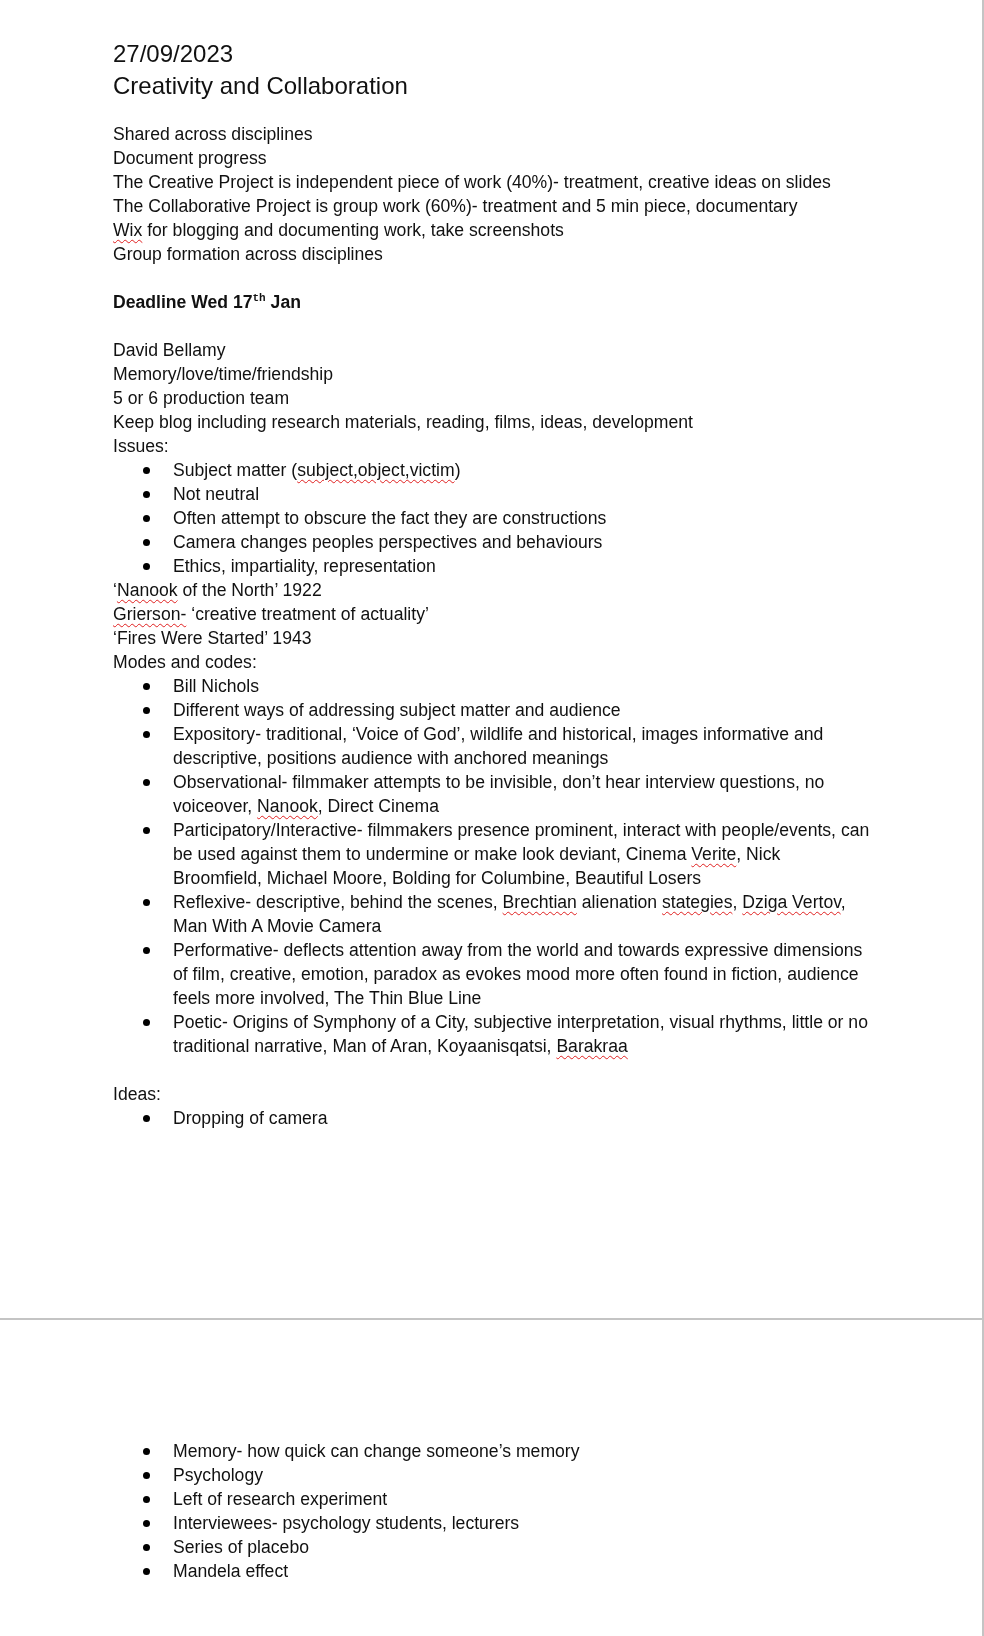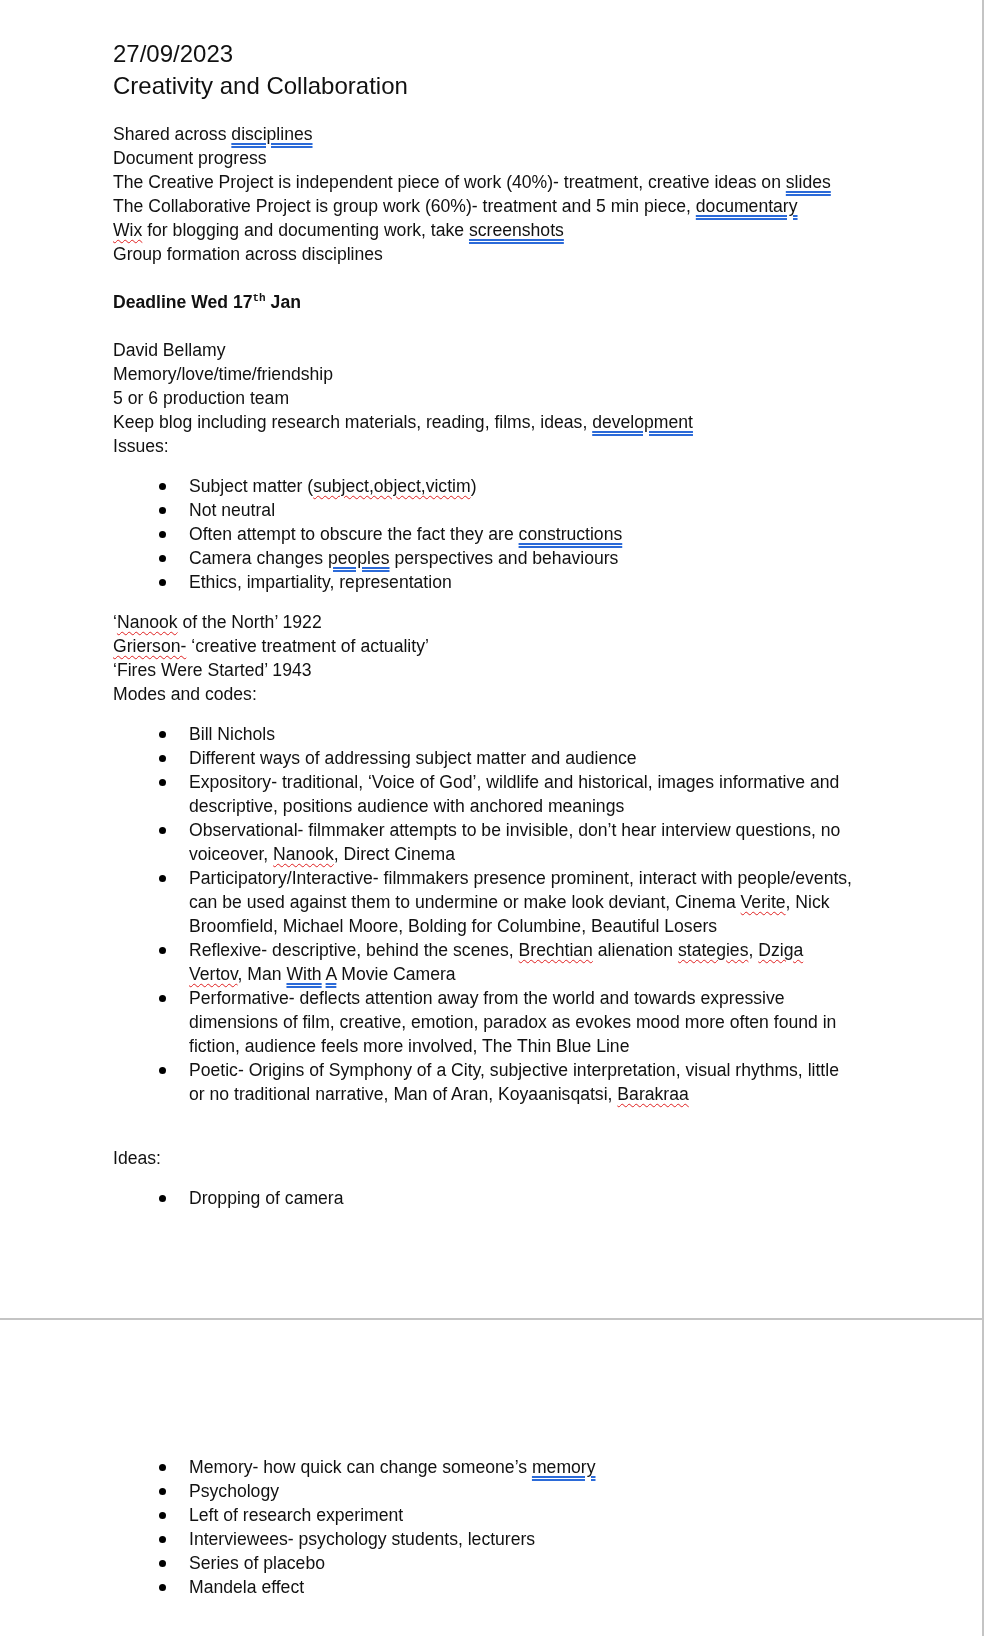--- a/index.html
+++ b/index.html
@@ -10,28 +10,28 @@
     .page-edge-right { position: absolute; left: 982px; top: 0; width: 2px; height: 1636px; background: #c4c4c4; }
     .page-break { position: absolute; left: 0; top: 1318px; width: 982px; height: 2px; background: #c4c4c4; }
     .page { position: absolute; left: 113px; width: 760px; }
     #page1 { top: 38px; }
     #page2 { top: 1439px; }
     .title-line { font-size: 24px; line-height: 32px; white-space: nowrap; }
     .line { font-size: 17.6px; line-height: 24px; white-space: nowrap; }
     .bold { font-weight: bold; }
     .gap { height: 24px; }
     .title-gap { height: 20px; }
-    ul.bullets { list-style: none; margin: 16px; padding: 0 0 0 60px; }
+    ul.bullets { list-style: none; margin: 0; padding: 0 0 0 60px; }
     ul.bullets li { position: relative; font-size: 17.6px; line-height: 24px; }
     ul.bullets li .dot {
       position: absolute; left: -30px; top: 9px; width: 7px; height: 7px; border-radius: 50%; background: #000;
     }
     ul.bullets.wrap li { white-space: normal; padding-right: 0; }
     ul.bullets li.nowrap { white-space: nowrap; }
-    .grammar { text-decoration: underline; text-decoration-color: #2b6ad8; text-decoration-thickness: 2px; text-underline-offset: 3px; text-decoration-style: double; }
+    .grammar { text-decoration-color: #2b6ad8; text-decoration-thickness: 2px; text-underline-offset: 3px; text-decoration-style: double; }
     .spell { text-decoration: underline wavy #e02020; text-decoration-thickness: 1px; text-underline-offset: 3px; }
     sup { font-size: 11px; line-height: 0; font-family: Liberation Mono, monospace; }
   </style>
 </head>
 <body>
 
 <div class="page-edge-right"></div>
 <div class="page-break"></div>
 
 <div class="page" id="page1">

